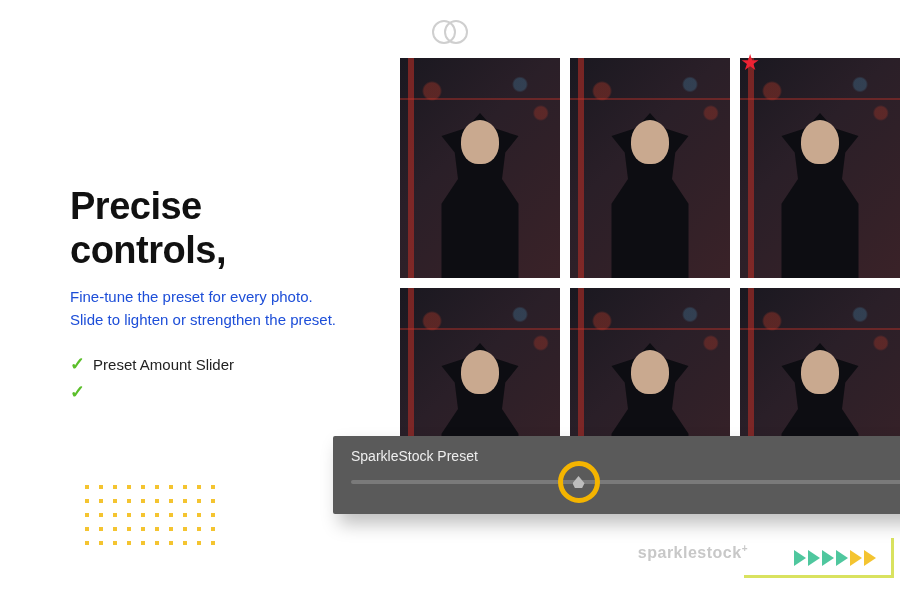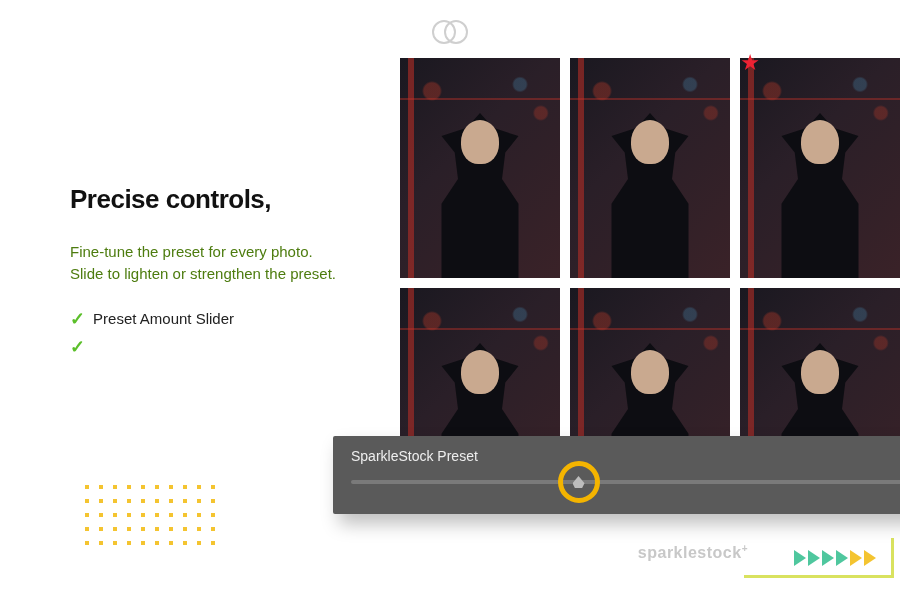--- a/index.html
+++ b/index.html
@@ -14,31 +14,31 @@
     position: absolute;
     top: 18px; left: 50%; transform: translateX(-50%);
     color: #d0d0d0;
   }
   .left {
     position: absolute;
     left: 70px; top: 185px;
     width: 280px;
   }
   .headline {
-    font-size: 26px;
+    font-size: 38px;
     font-weight: 800;
     line-height: 1.15;
     color: #111;
     letter-spacing: -0.5px;
   }
   .sub {
-    margin-top: 26px;
+    margin-top: 14px;
     font-size: 15px;
     line-height: 1.5;
-    color: #4d7c0f;
+    color: #1d4ed8;
   }
   .features {
     margin-top: 22px;
   }
   .feat {
     display: flex; align-items: center; gap: 8px;
     font-size: 15px; color: #222;
     margin-bottom: 6px;
   }
   .check {

